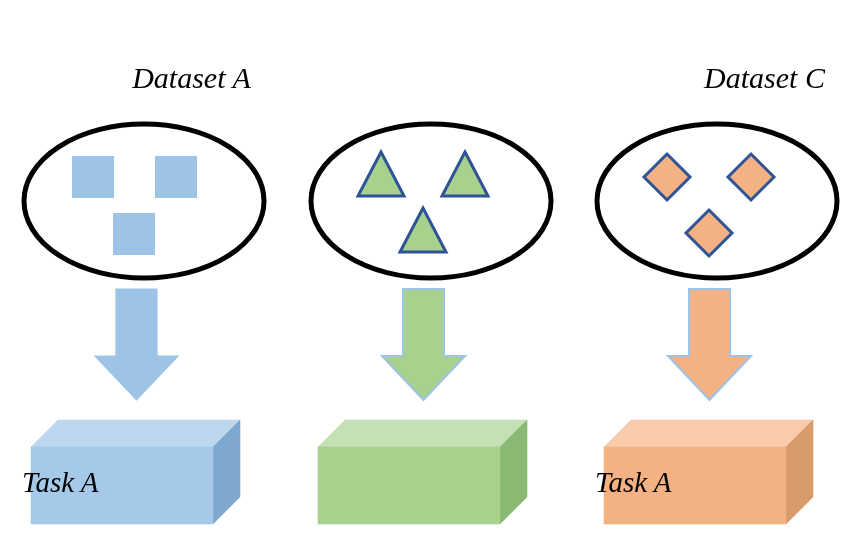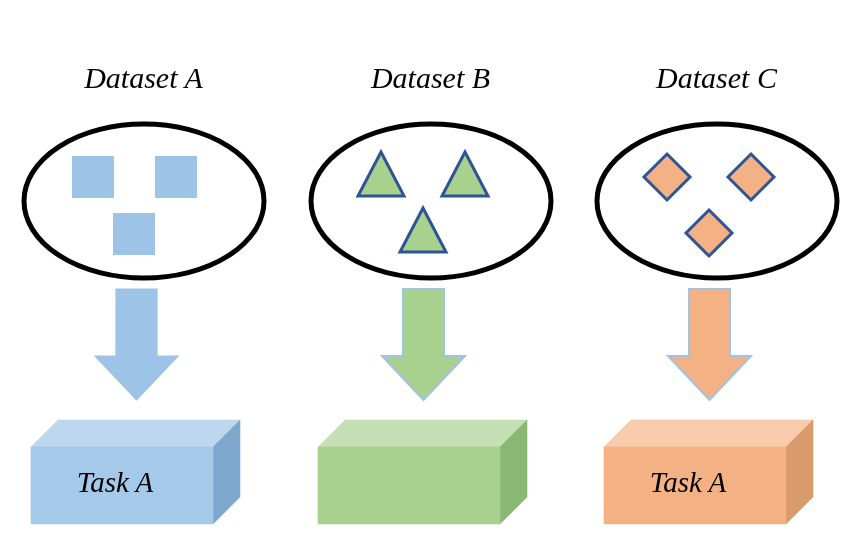--- a/index.html
+++ b/index.html
@@ -32,20 +32,21 @@
     position: absolute;
     top: 60px;
     left: 0;
     width: 287px;
     text-align: center;
     font-style: italic;
     font-size: 30px;
     line-height: 36px;
     color: #000000;
     white-space: nowrap;
+    padding-left: 48px;
   }
 
   .set-svg {
     position: absolute;
     top: 118px;
     left: 18px;
     width: 252px;
     height: 166px;
   }
 
@@ -64,21 +65,21 @@
     width: 230px;
     height: 128px;
   }
 
   .box-label {
     position: absolute;
     font-style: italic;
     font-size: 29px;
     color: #000000;
     white-space: nowrap;
-    text-align: center;
+    text-align: left;
     left: 22px;
     top: 465px;
     width: 186px;
     line-height: 34px;
   }
 </style>
 </head>
 <body>
 
 <div id="diagram-root">
@@ -102,21 +103,20 @@
       <polygon points="9,35 36,8 218,8 191,35" fill="#BDD7EE" stroke="#BDD7EE" stroke-width="0.6"></polygon>
       <polygon points="191,35 218,8 218,85 191,112" fill="#7FA8CE" stroke="#7FA8CE" stroke-width="0.6"></polygon>
       <rect x="9" y="35" width="182" height="77" fill="#A5C9E8" stroke="#A5C9E8" stroke-width="0.6"></rect>
     </svg>
 
     <div class="box-label">Task A</div>
   </div>
 
   <div class="column col-b">
 
-    <div class="dataset-label">Dataset B</div>
 
     <svg class="set-svg" viewBox="0 0 252 166">
       <ellipse cx="126" cy="83" rx="120" ry="77" fill="#ffffff" stroke="#000000" stroke-width="5"></ellipse>
       <polygon points="76,34 99,78 53,78" fill="#A9D18E" stroke="#2E5496" stroke-width="3"></polygon>
       <polygon points="160,34 183,78 137,78" fill="#A9D18E" stroke="#2E5496" stroke-width="3"></polygon>
       <polygon points="118,90 141,134 95,134" fill="#A9D18E" stroke="#2E5496" stroke-width="3"></polygon>
     </svg>
 
     <svg class="arrow-svg" viewBox="0 0 120 120">
       <polygon points="40,5 81,5 81,72 102,72 60.5,116 19,72 40,72" fill="#A9D18E" stroke="#9DC3E6" stroke-width="2"></polygon>

